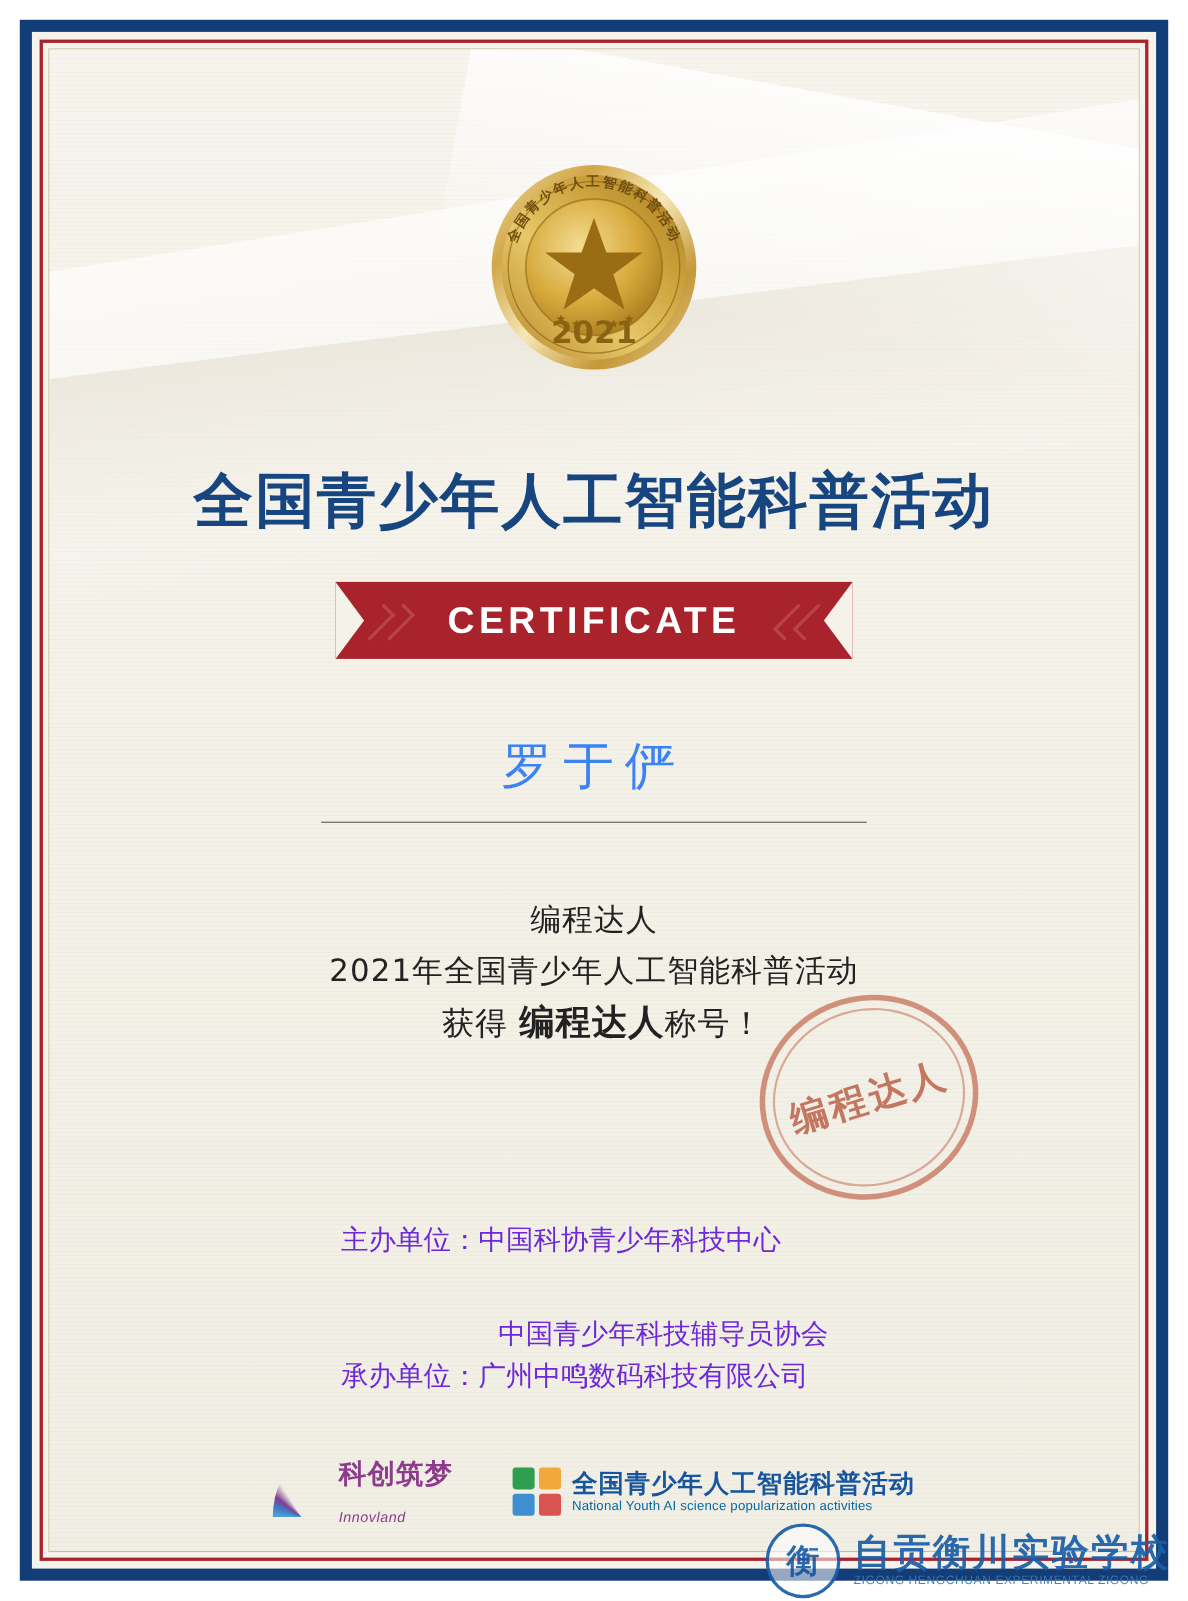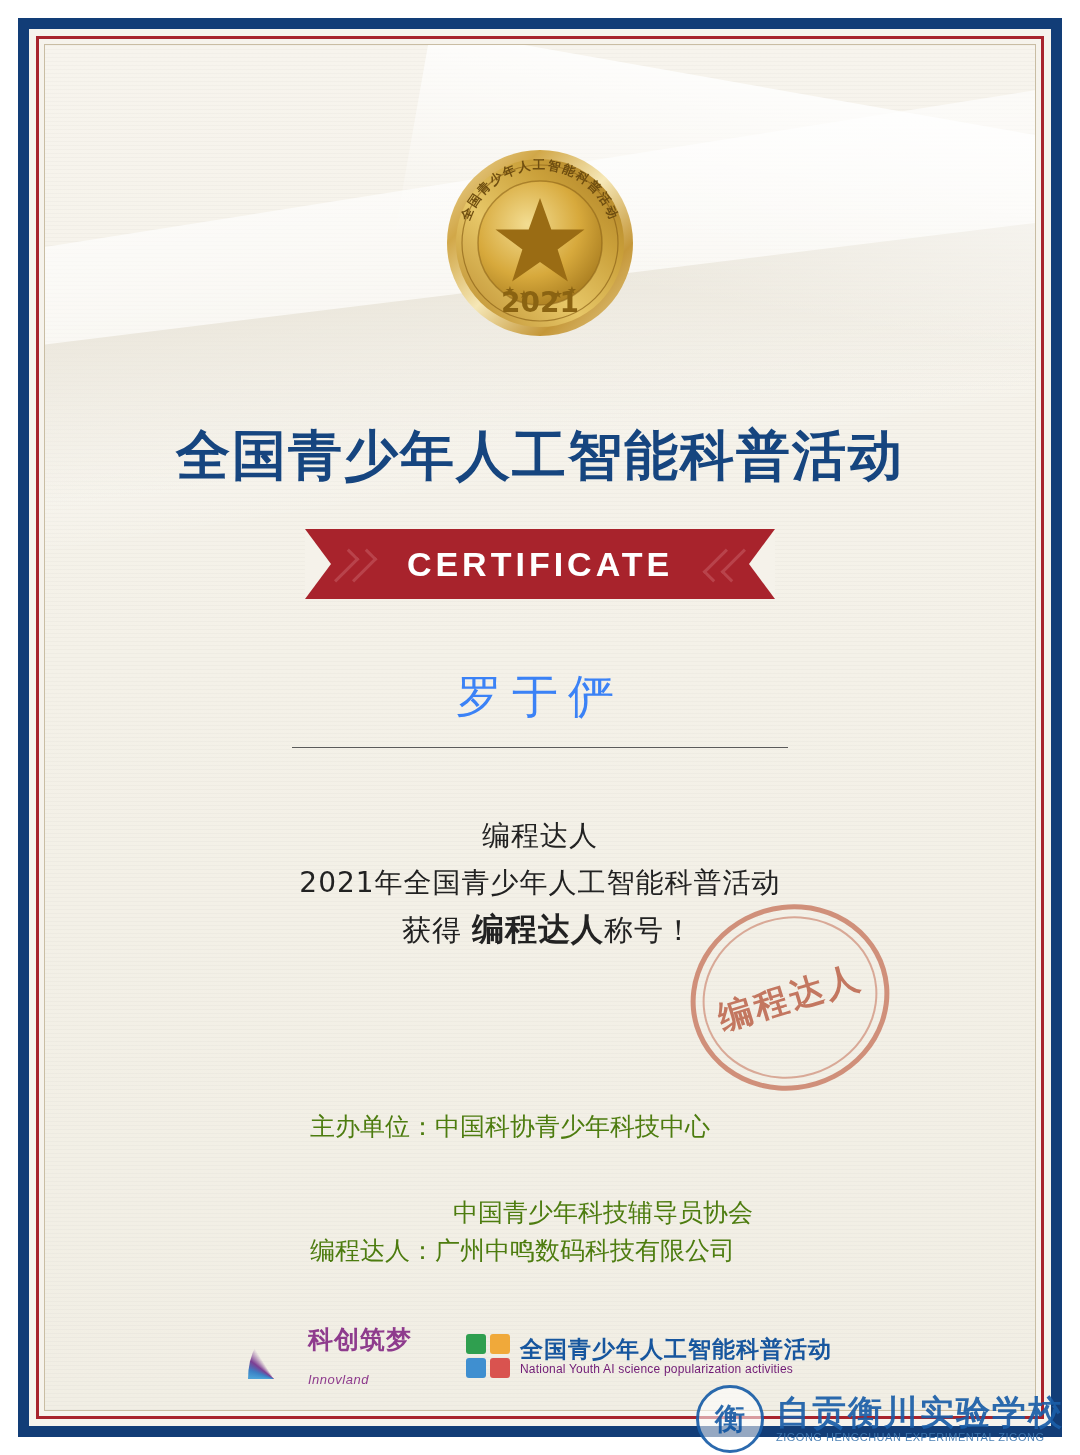--- a/index.html
+++ b/index.html
@@ -224,21 +224,21 @@
     letter-spacing: 3px;
     color: #c06d55;
     opacity: 0.92;
   }
 
   
   .orgs {
     position: absolute;
     top: 1108px;
     left: 310px;
-    color: #4d7c0f;
+    color: #6d28d9;
     font-family: "DejaVu Sans", "Liberation Sans", sans-serif;
     font-size: 25px;
     line-height: 38px;
   }
   .org-row { white-space: nowrap; }
   .org-label { display: inline-block; }
   .org-value { display: inline-block; }
   .org-row.indent { padding-left: 143px; margin-top: 48px; }
 
   
@@ -302,21 +302,21 @@
   .act-cn {
     font-family: "DejaVu Sans", "Liberation Sans", sans-serif;
     font-size: 23px;
     font-weight: bold;
     color: #17569e;
     letter-spacing: 1px;
     line-height: 1.15;
   }
   .act-en {
     font-size: 12px;
-    color: #701a75;
+    color: #0369a1;
     letter-spacing: 0.2px;
   }
 
   
   .watermark {
     position: absolute;
     right: 16px;
     bottom: 2px;
     display: flex;
     align-items: center;
@@ -440,21 +440,21 @@
   </div>
 
   <div class="orgs">
     <div class="org-row">
       <span class="org-label">主办单位：</span><span class="org-value">中国科协青少年科技中心</span>
     </div>
     <div class="org-row indent">
       <span class="org-value">中国青少年科技辅导员协会</span>
     </div>
     <div class="org-row">
-      <span class="org-label">编程达人：</span><span class="org-value">广州中鸣数码科技有限公司</span>
+      <span class="org-label">承办单位：</span><span class="org-value">广州中鸣数码科技有限公司</span>
     </div>
   </div>
 
   <div class="footer">
 
     <div class="logo-innovland">
       <div class="fan"></div>
       <div>
         <div class="innov-text-cn">科创筑梦</div>
         <div class="innov-text-en">Innovland</div>

